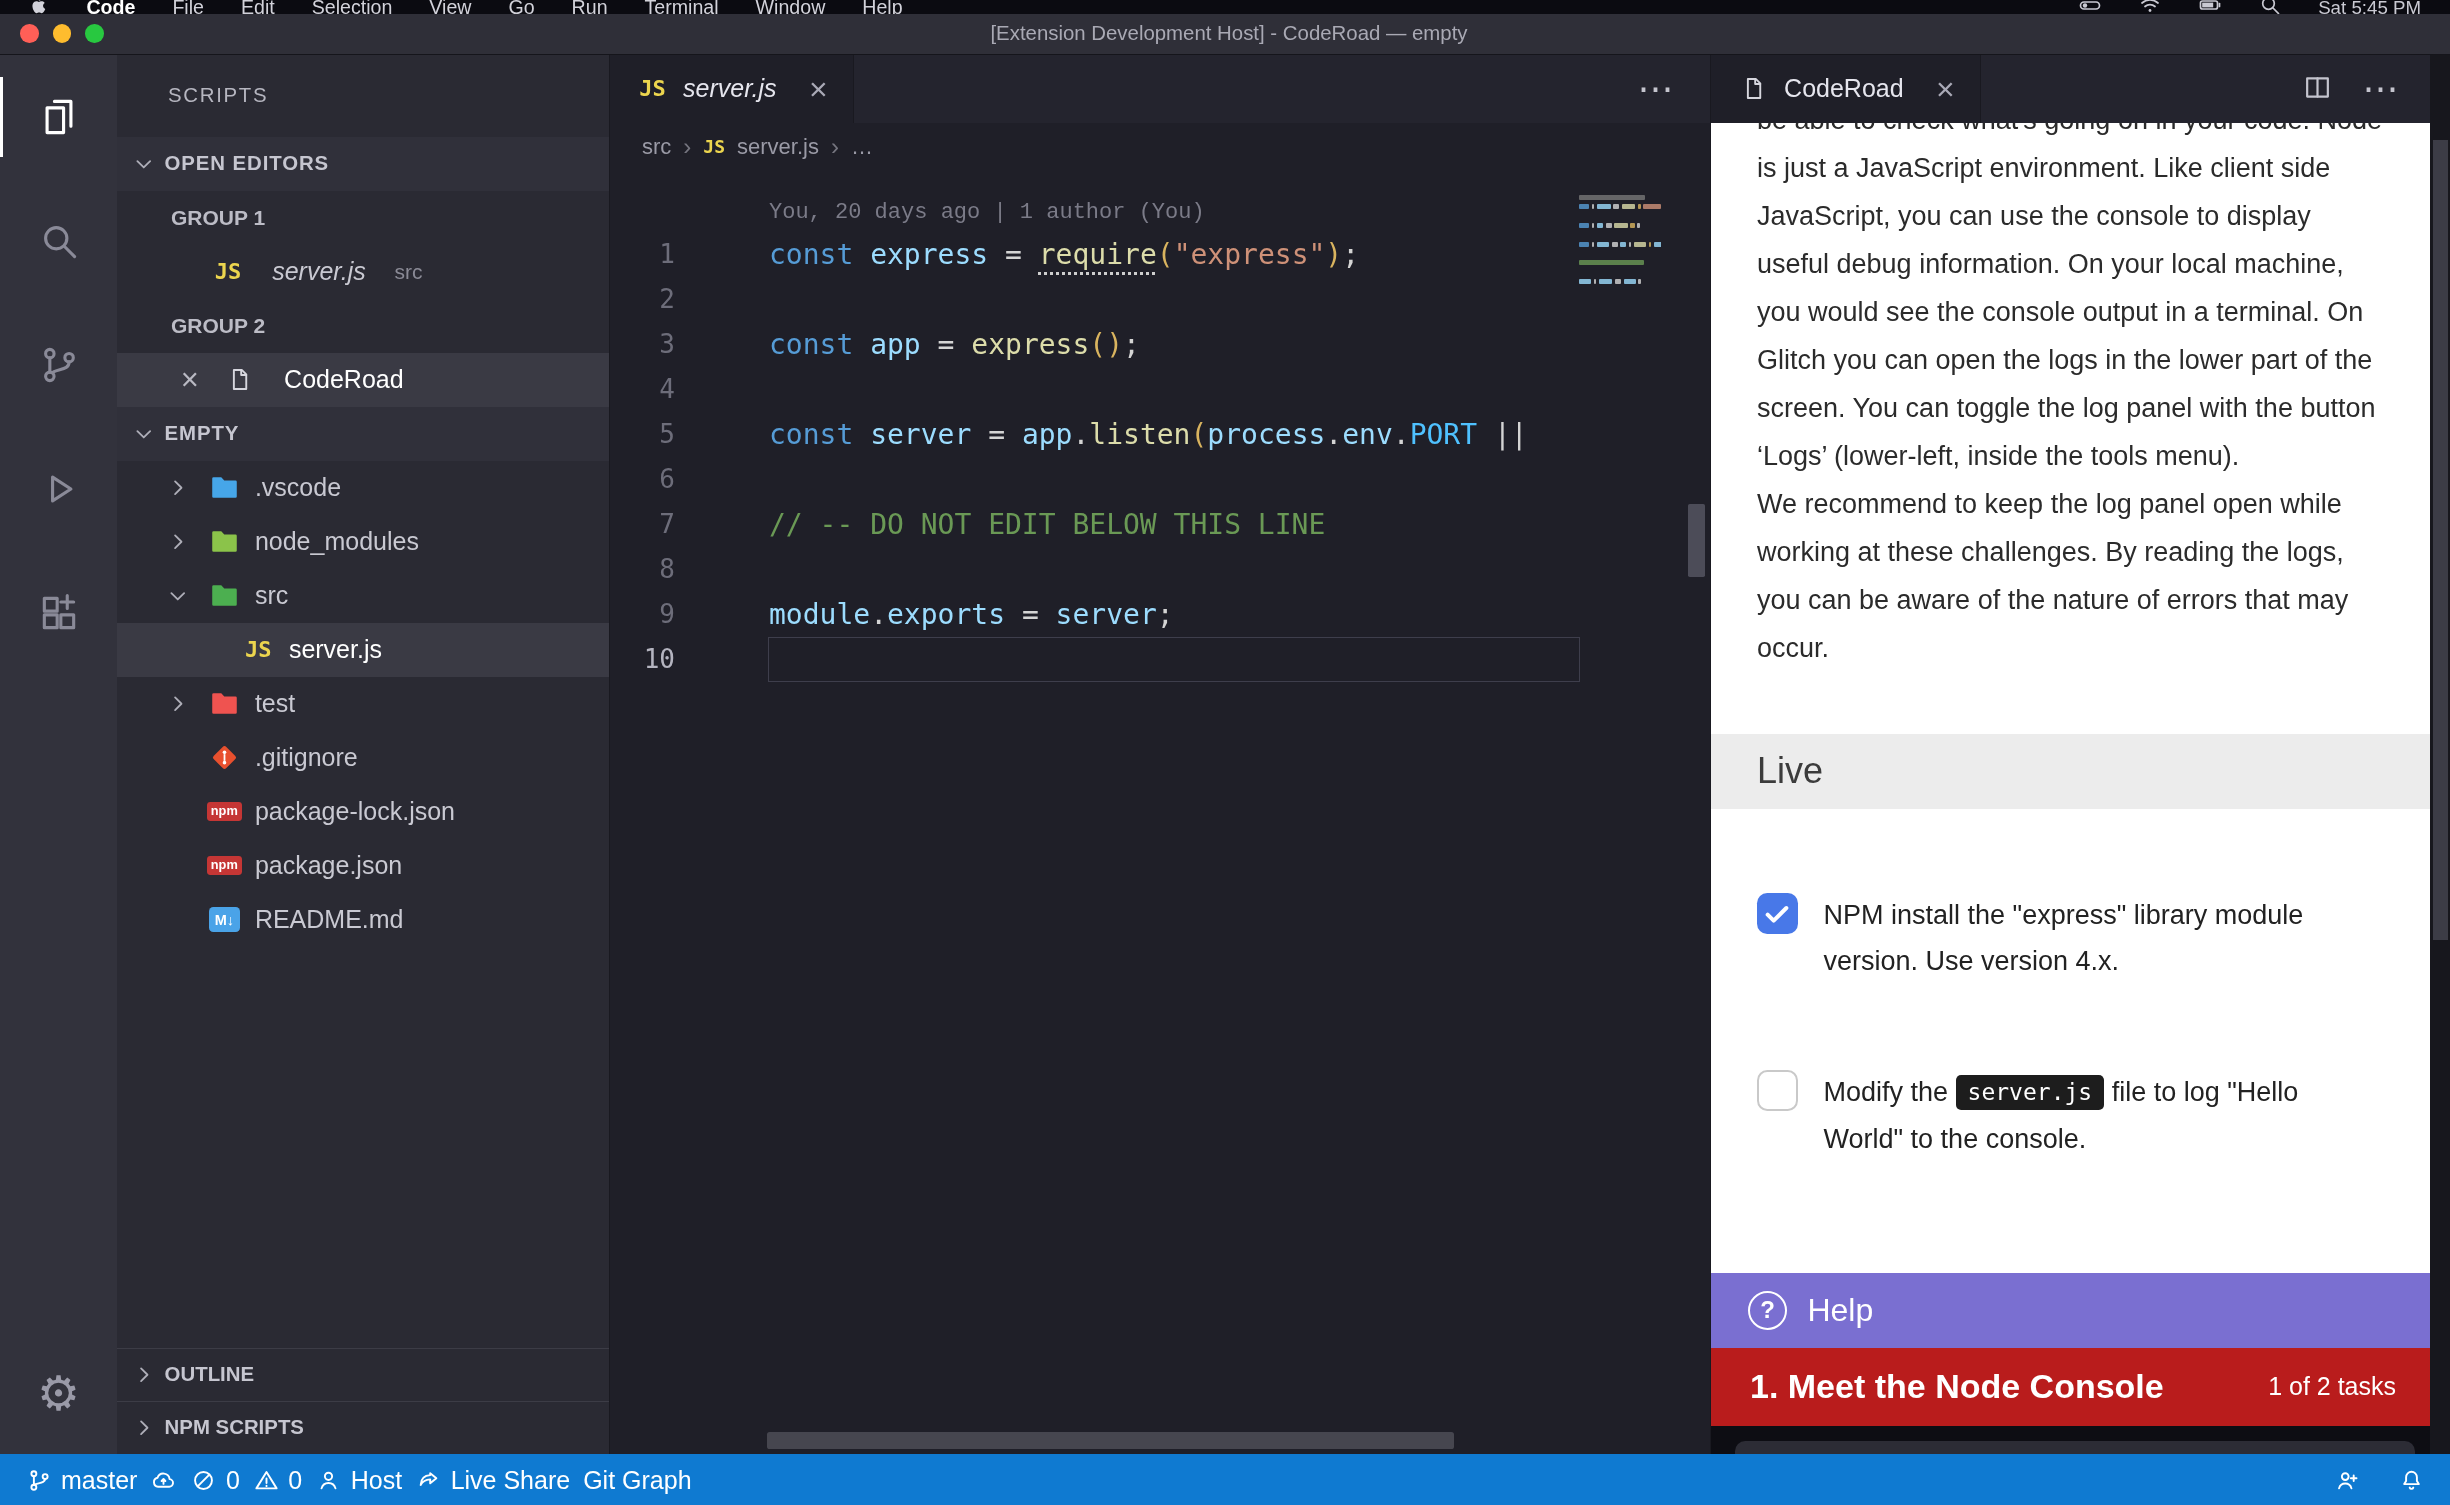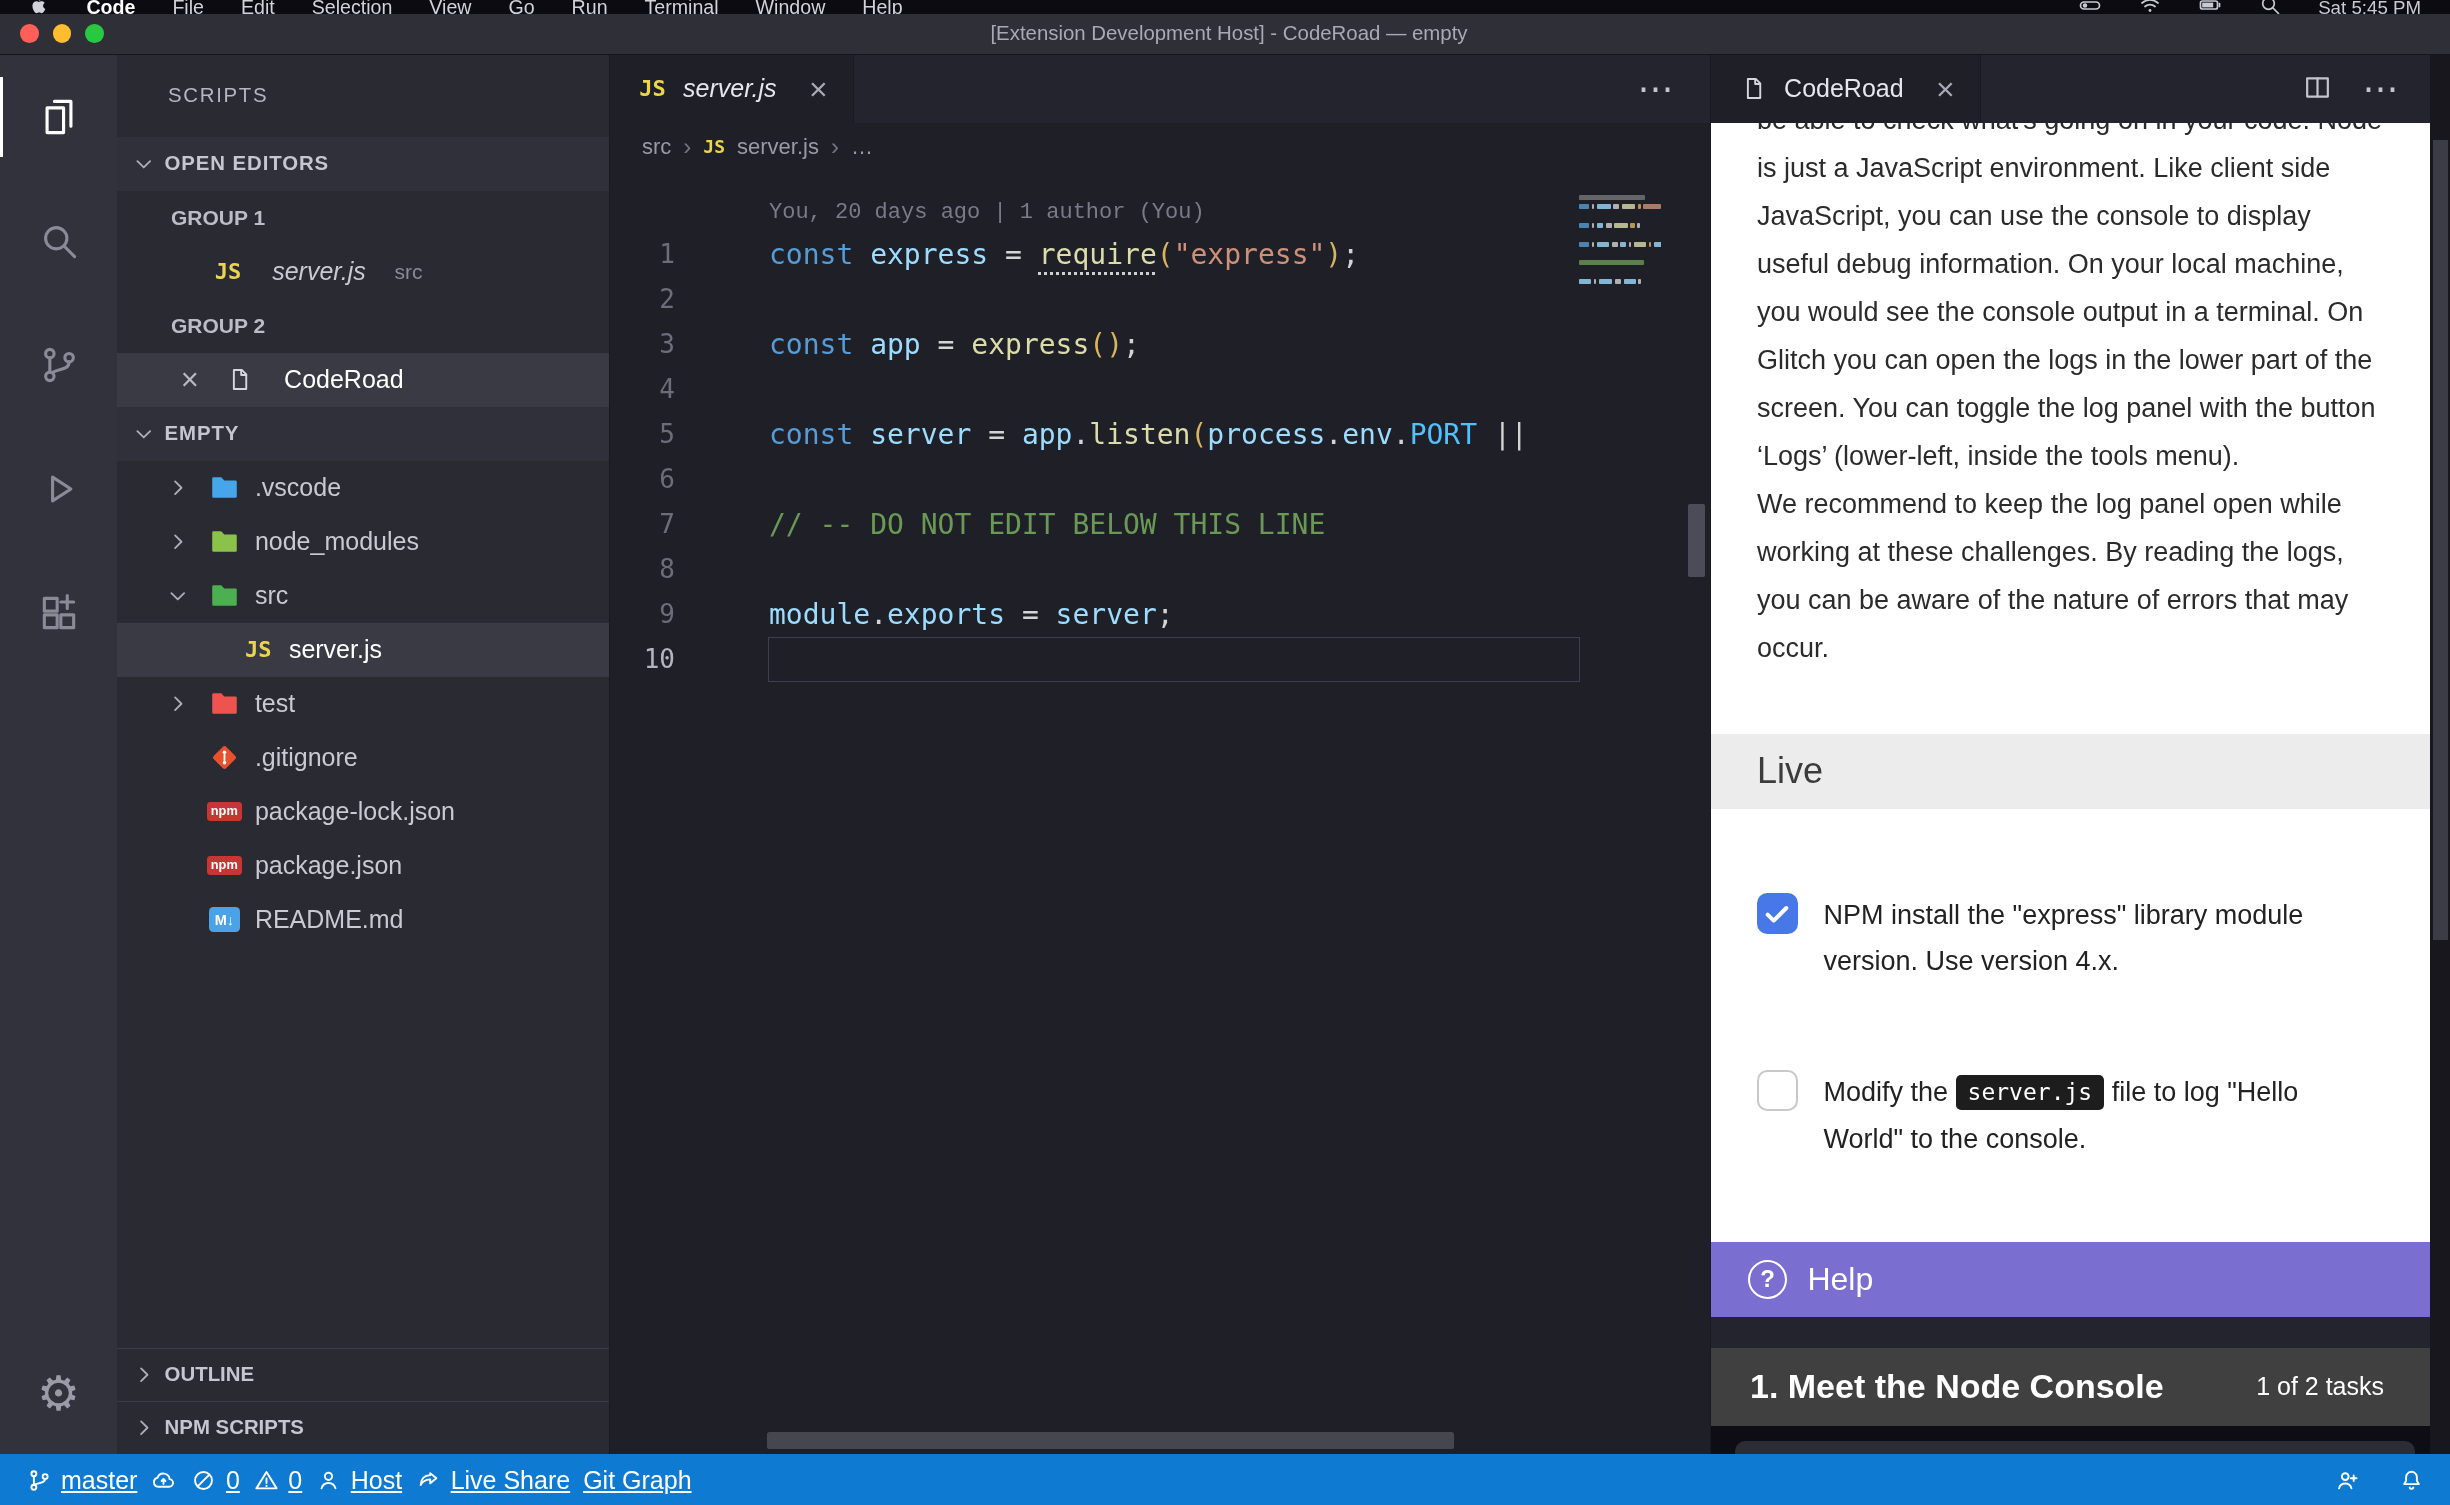--- a/index.html
+++ b/index.html
@@ -100,33 +100,33 @@
   .cr-tasks { padding:83px 60px 0 46px; }
   .task { display:flex; gap:25.5px; margin-bottom:85px; align-items:flex-start; }
   .task-check { width:41px; height:41px; border-radius:10.2px; flex:none; margin-top:1.7px; cursor:pointer; }
   .task-check.checked { background:var(--checkbox-checked,#4878e8); }
   .task-check.unchecked { background:#fff; border:2.6px solid #c9c9c9; }
   .task-check svg { width:32px; height:32px; margin:4.3px; display:block; }
   .task-text { font-size:27px; line-height:46px; color:#222; max-width:549px; }
   .code-chip { font-family:"DejaVu Sans Mono",monospace; background:#1d1d1d; color:#fff; font-size:23px; padding:4.3px 12px; border-radius:5.1px; }
   .cr-help { height:75px; flex:none; background:var(--help-bar,#7a6fd1); display:flex; align-items:center; gap:20.4px; padding-left:37px; color:#fff; font-size:32px; cursor:pointer; }
   .help-q { width:39px; height:39px; border:2.6px solid #fff; border-radius:50%; display:inline-flex; align-items:center; justify-content:center; font-size:24px; font-weight:700; flex:none; }
-  .cr-footer { height:78px; flex:none; background:#404040; display:flex; align-items:center; padding:0 46px 0 39px; color:#fff;margin-top:31px; }
+  .cr-footer { height:78px; flex:none; background:#b91c1c; display:flex; align-items:center; padding:0 34px 0 39px; color:#fff; }
   .cr-footer-title { font-size:34px; font-weight:700; }
   .cr-footer-progress { margin-left:auto; font-size:25px; }
   .cr-strip { height:28px; flex:none; background:#0d0d13; position:relative; overflow:hidden; }
   .cr-strip-inner { position:absolute; left:24px; right:15.3px; top:15.3px; height:25.5px; background:#2c2c35; border-radius:10.2px 10.2px 0 0; }
 
   
   .winscroll { width:20.4px; flex:none; background:#17171d; position:relative; }
   .winscroll-thumb { position:absolute; top:85px; height:800px; left:2.6px; right:2.6px; background:#3c3c46; }
 
   
   .statusbar { height:53px; background:var(--status-bar,#0f7ad1); display:flex; align-items:center; padding:0 25.5px; color:#fff; }
-  .status-left { display:flex; align-items:center; gap:13px;text-decoration:underline; }
+  .status-left { display:flex; align-items:center; gap:13px; }
   .status-item { display:flex; align-items:center; gap:8.5px; font-size:25px; cursor:pointer; white-space:nowrap; }
   .status-item svg { width:27px; height:27px; }
   .status-right { margin-left:auto; display:flex; gap:37px; align-items:center; }
 </style>
 </head>
 <body>
 
 <div class="window">
 
   <div class="menubar">

